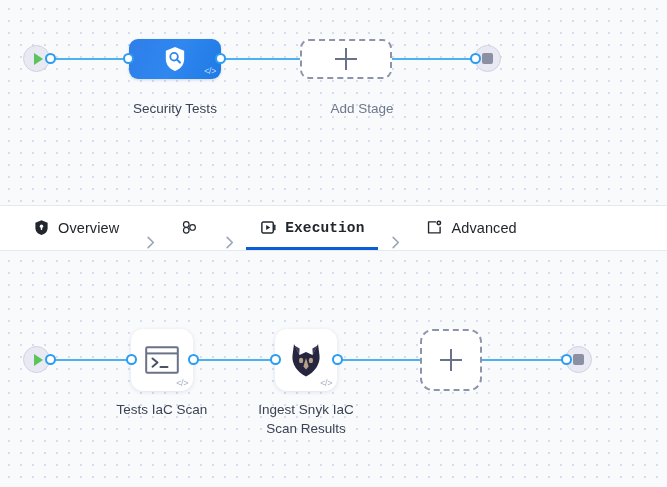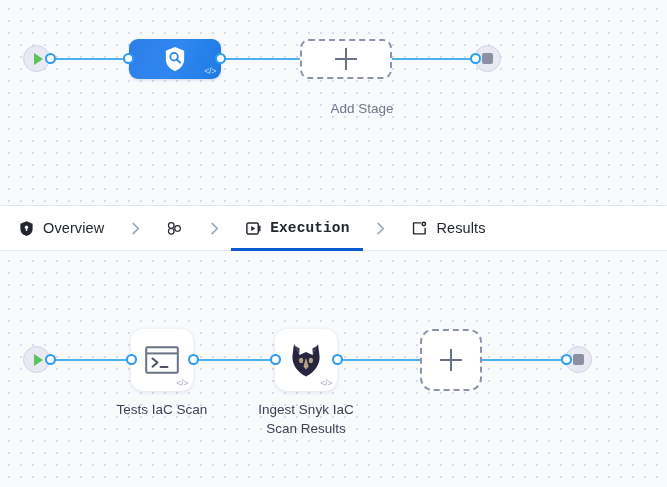--- a/index.html
+++ b/index.html
@@ -22,22 +22,22 @@
 
   
   .tabbar {
     position: absolute;
     left: 0; top: 205px;
     width: 667px; height: 46px;
     background: #ffffff;
     border-top: 1px solid #e4e8f0;
     border-bottom: 1px solid #e4e8f0;
     display: flex;
-    align-items: center;
-    padding-left: 14px;
+    align-items: flex-end;
+    padding-left: 29px;
     z-index: 5;
   }
   .tab {
     display: flex;
     align-items: center;
     gap: 8px;
     height: 45px;
     padding: 0 4px;
     cursor: pointer;
     position: relative;
@@ -212,20 +212,21 @@
     <div class="stage-node" style="left:129px; top:39px; transform:translateY(-20px);">
       <svg class="shield" viewBox="0 0 24 28">
         <path d="M12 1 L22 5 V14 C22 21 17 25.5 12 27 C7 25.5 2 21 2 14 V5 Z" fill="#ffffff"></path>
         <circle cx="11" cy="11.5" r="4.1" fill="none" stroke="#2f87ef" stroke-width="2"></circle>
         <line x1="13.9" y1="14.4" x2="17.4" y2="17.9" stroke="#2f87ef" stroke-width="2.2" stroke-linecap="round"></line>
       </svg>
       <span class="code-badge on-blue">&lt;/&gt;</span>
     </div>
     <div class="port" style="left:123px; top:33px;"></div>
     <div class="port" style="left:215px; top:33px;"></div>
+    <div class="caption" style="left:105px; top:79px; width:140px;">Security Tests</div>
 
     <div class="add-node add-stage-node" style="left:300px; top:19px;">
       <span class="plus"></span>
     </div>
     <div class="caption muted" style="left:292px; top:79px; width:140px;">Add Stage</div>
 
     <div class="port" style="left:470px; top:33px;"></div>
     <div class="terminal" style="left:474px; top:25px;">
       <span class="stop-sq"></span>
     </div>
@@ -276,21 +277,21 @@
         <path d="M5.5 2.5 L11 8 L5.5 13.5" fill="none" stroke="#9aa5bb" stroke-width="1.7" stroke-linecap="round" stroke-linejoin="round"></path>
       </svg>
     </div>
 
     <div class="tab">
       <svg class="tab-icon" viewBox="0 0 20 20">
         <path d="M3 3.4 H11.2 M3 3.4 V16.4 H16.6 V9.6" fill="none" stroke="#22272e" stroke-width="1.6" stroke-linecap="round" stroke-linejoin="round"></path>
         <circle cx="15.1" cy="4.6" r="2.9" fill="#22272e"></circle>
         <circle cx="15.1" cy="4.6" r="1.1" fill="#ffffff"></circle>
       </svg>
-      <span class="tab-label">Results</span>
+      <span class="tab-label">Advanced</span>
     </div>
   </div>
 
   <div class="row row-bottom">
 
     <div class="wire" style="left:50px; top:41px; width:85px;"></div>
     <div class="wire" style="left:192px; top:41px; width:88px;"></div>
     <div class="wire" style="left:336px; top:41px; width:86px;"></div>
     <div class="wire" style="left:481px; top:41px; width:86px;"></div>
 

